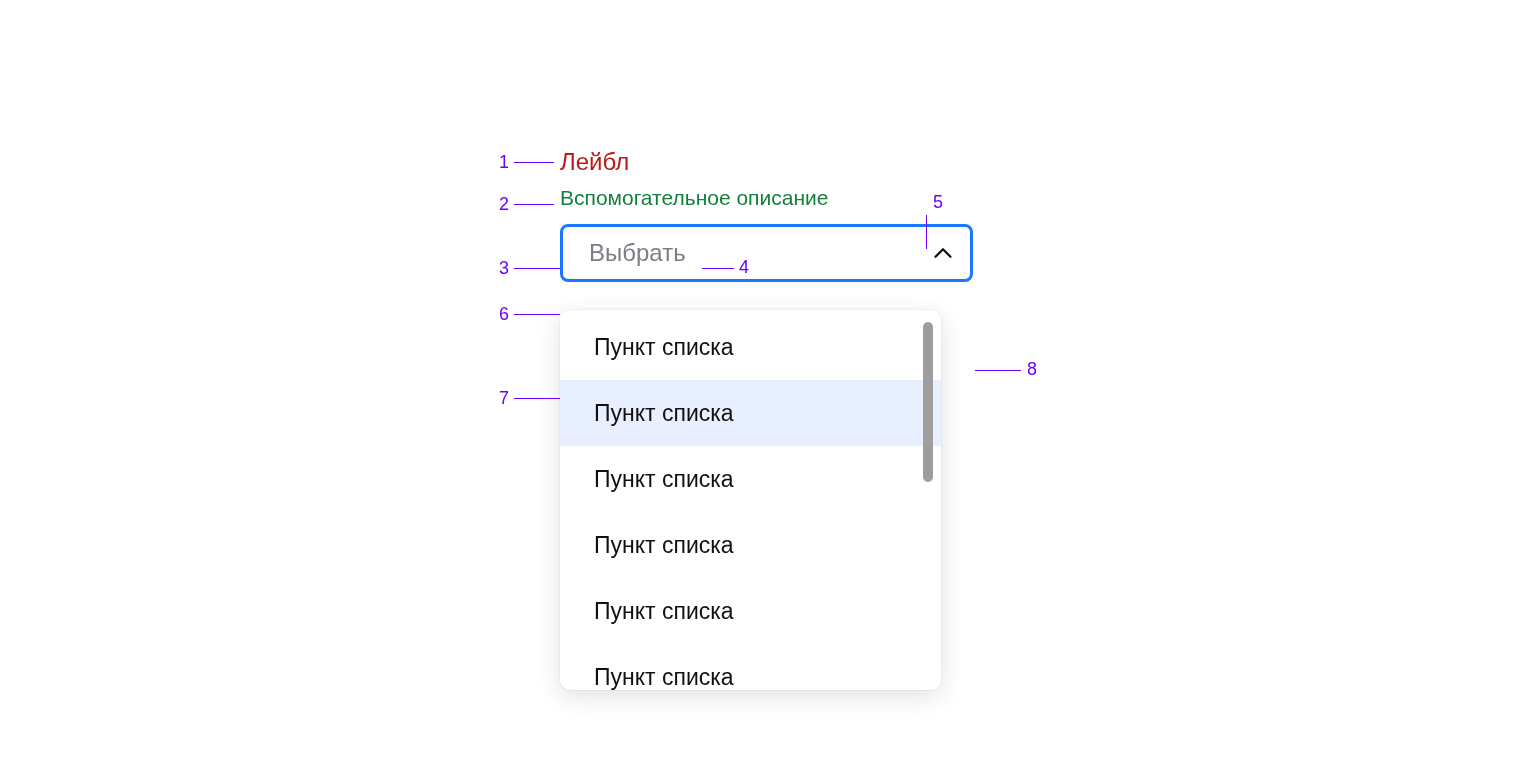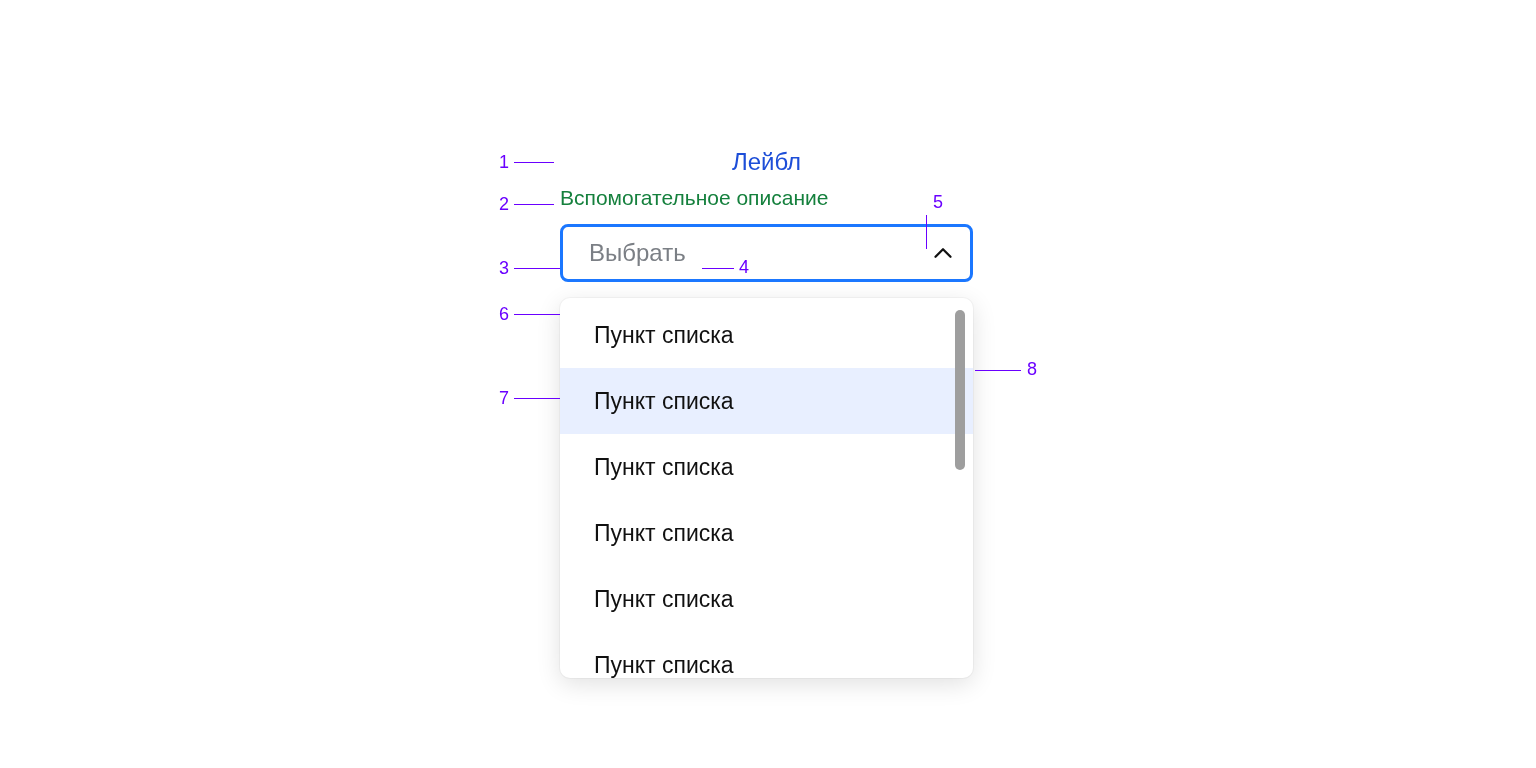--- a/index.html
+++ b/index.html
@@ -38,23 +38,22 @@
 
   
   .field-wrap {
     position: absolute;
     left: 560px;
     top: 148px;
     width: 413px;
   }
   .label {
     font-size: 24px;
-    color: #1d4ed8;
+    color: #b91c1c;
     margin-bottom: 10px;
-    text-align: center;
   }
   .hint {
     font-size: 21px;
     color: #15803d;
     margin-bottom: 14px;
   }
   .select-field {
     box-sizing: border-box;
     width: 413px;
     height: 58px;
@@ -78,22 +77,22 @@
     justify-content: center;
   }
   .chevron svg {
     width: 18px;
     height: 12px;
   }
 
   .dropdown {
     position: absolute;
     left: 560px;
-    top: 298px;
-    width: 413px;
+    top: 310px;
+    width: 381px;
     height: 380px;
     background: #fff;
     border-radius: 10px;
     box-shadow: 0 6px 24px rgba(0,0,0,0.12), 0 0 0 1px rgba(0,0,0,0.03);
     overflow: hidden;
   }
   .dropdown-scroll {
     position: absolute;
     left: 0; top: 0; right: 0;
     padding-top: 4px;

